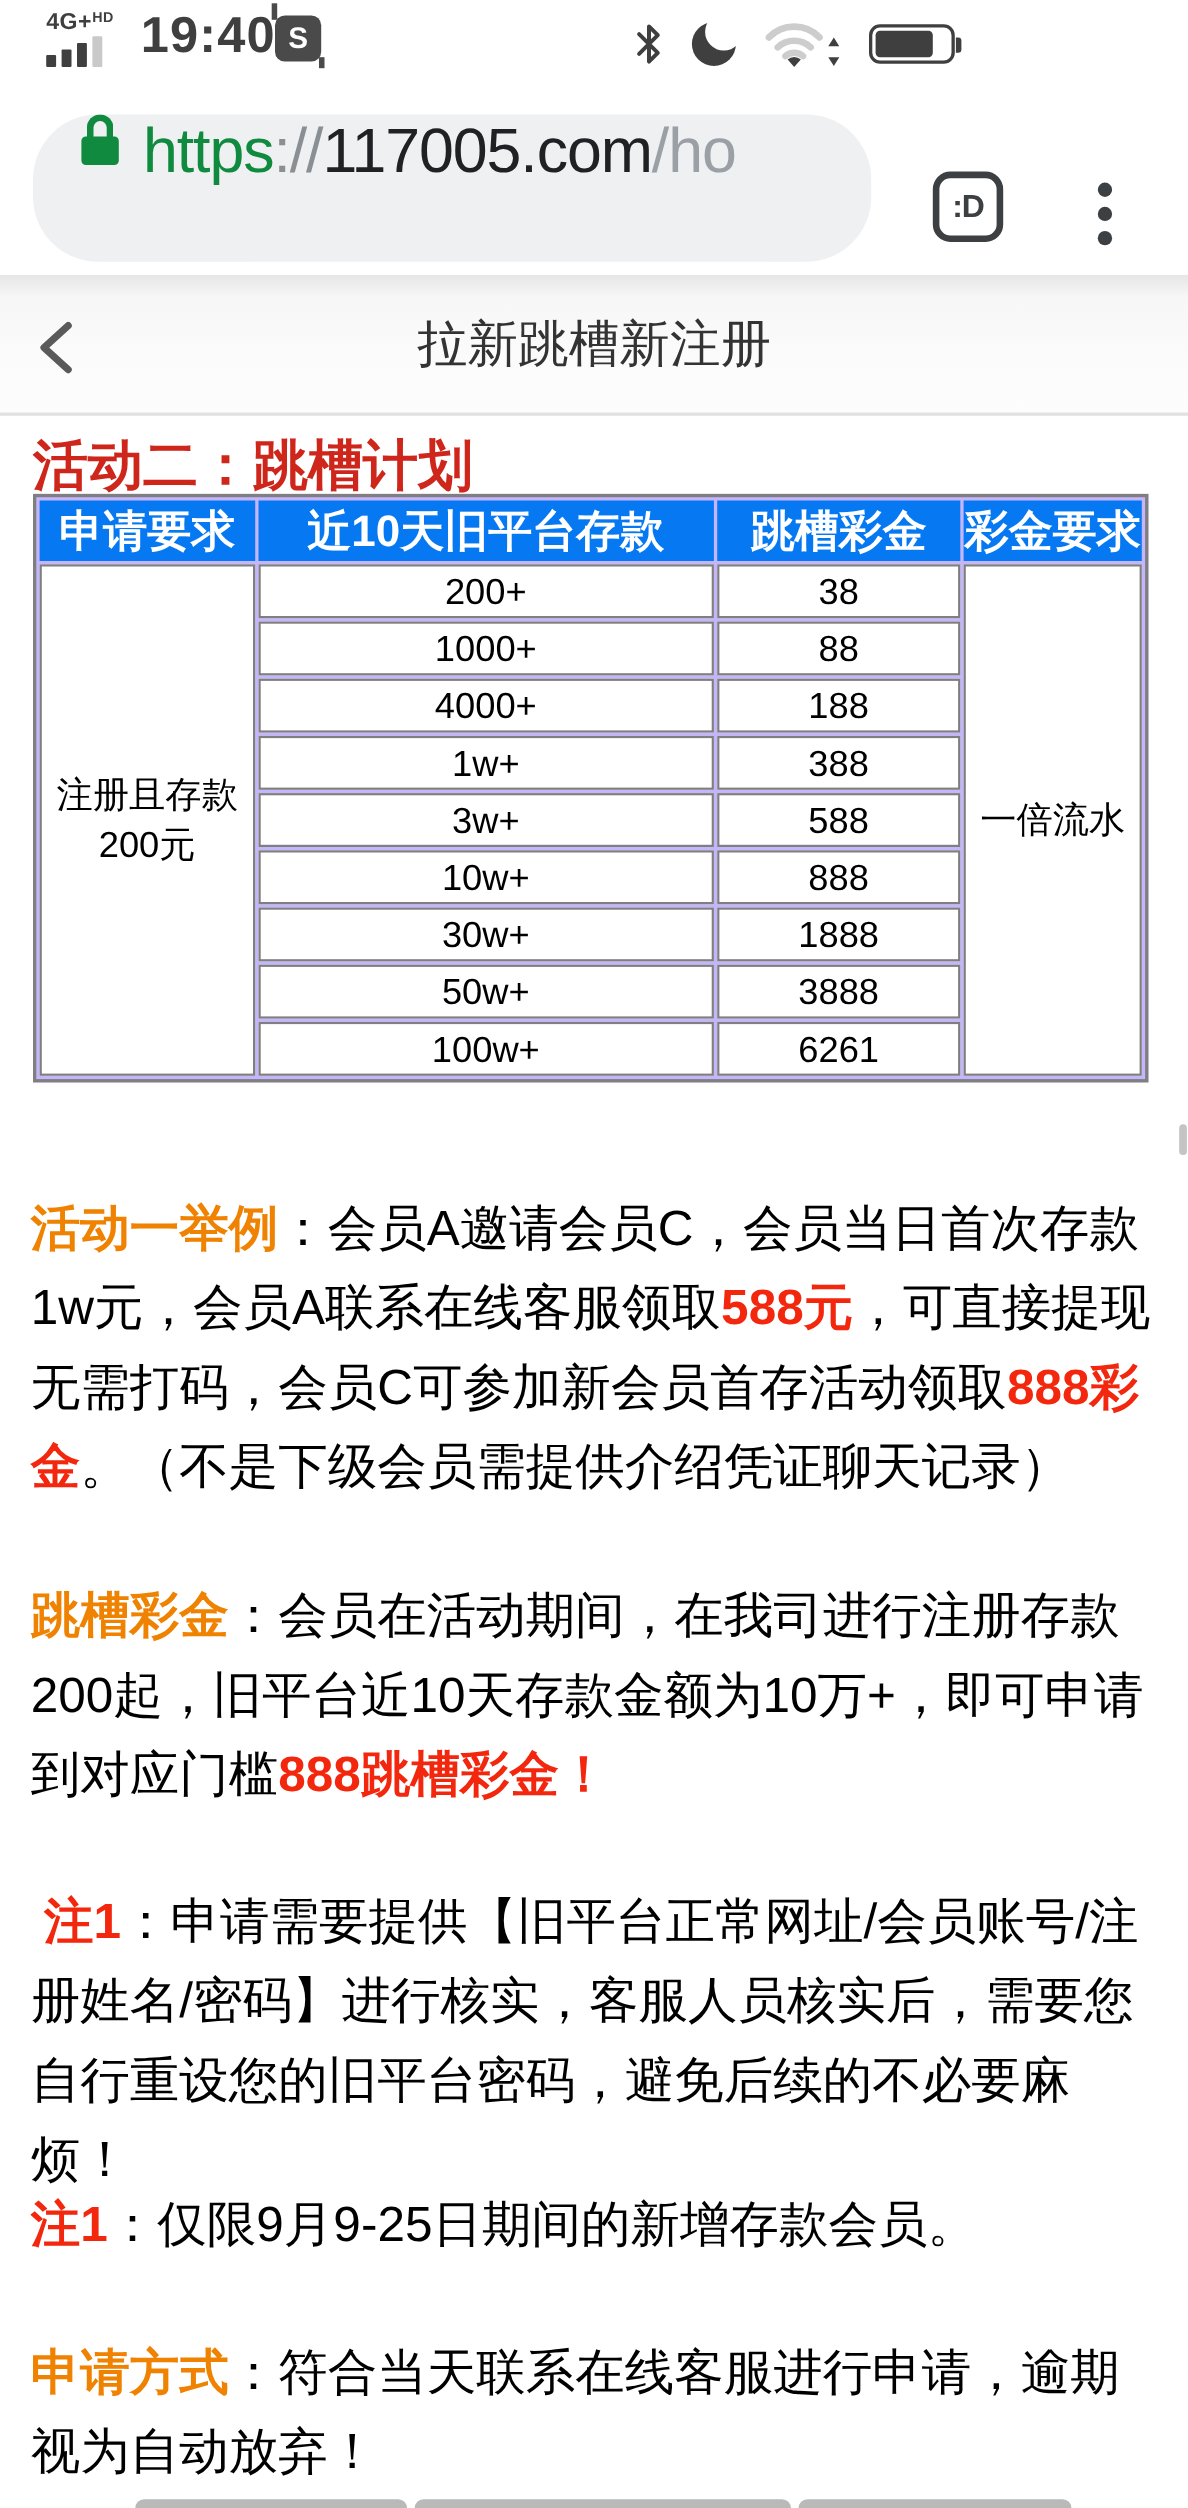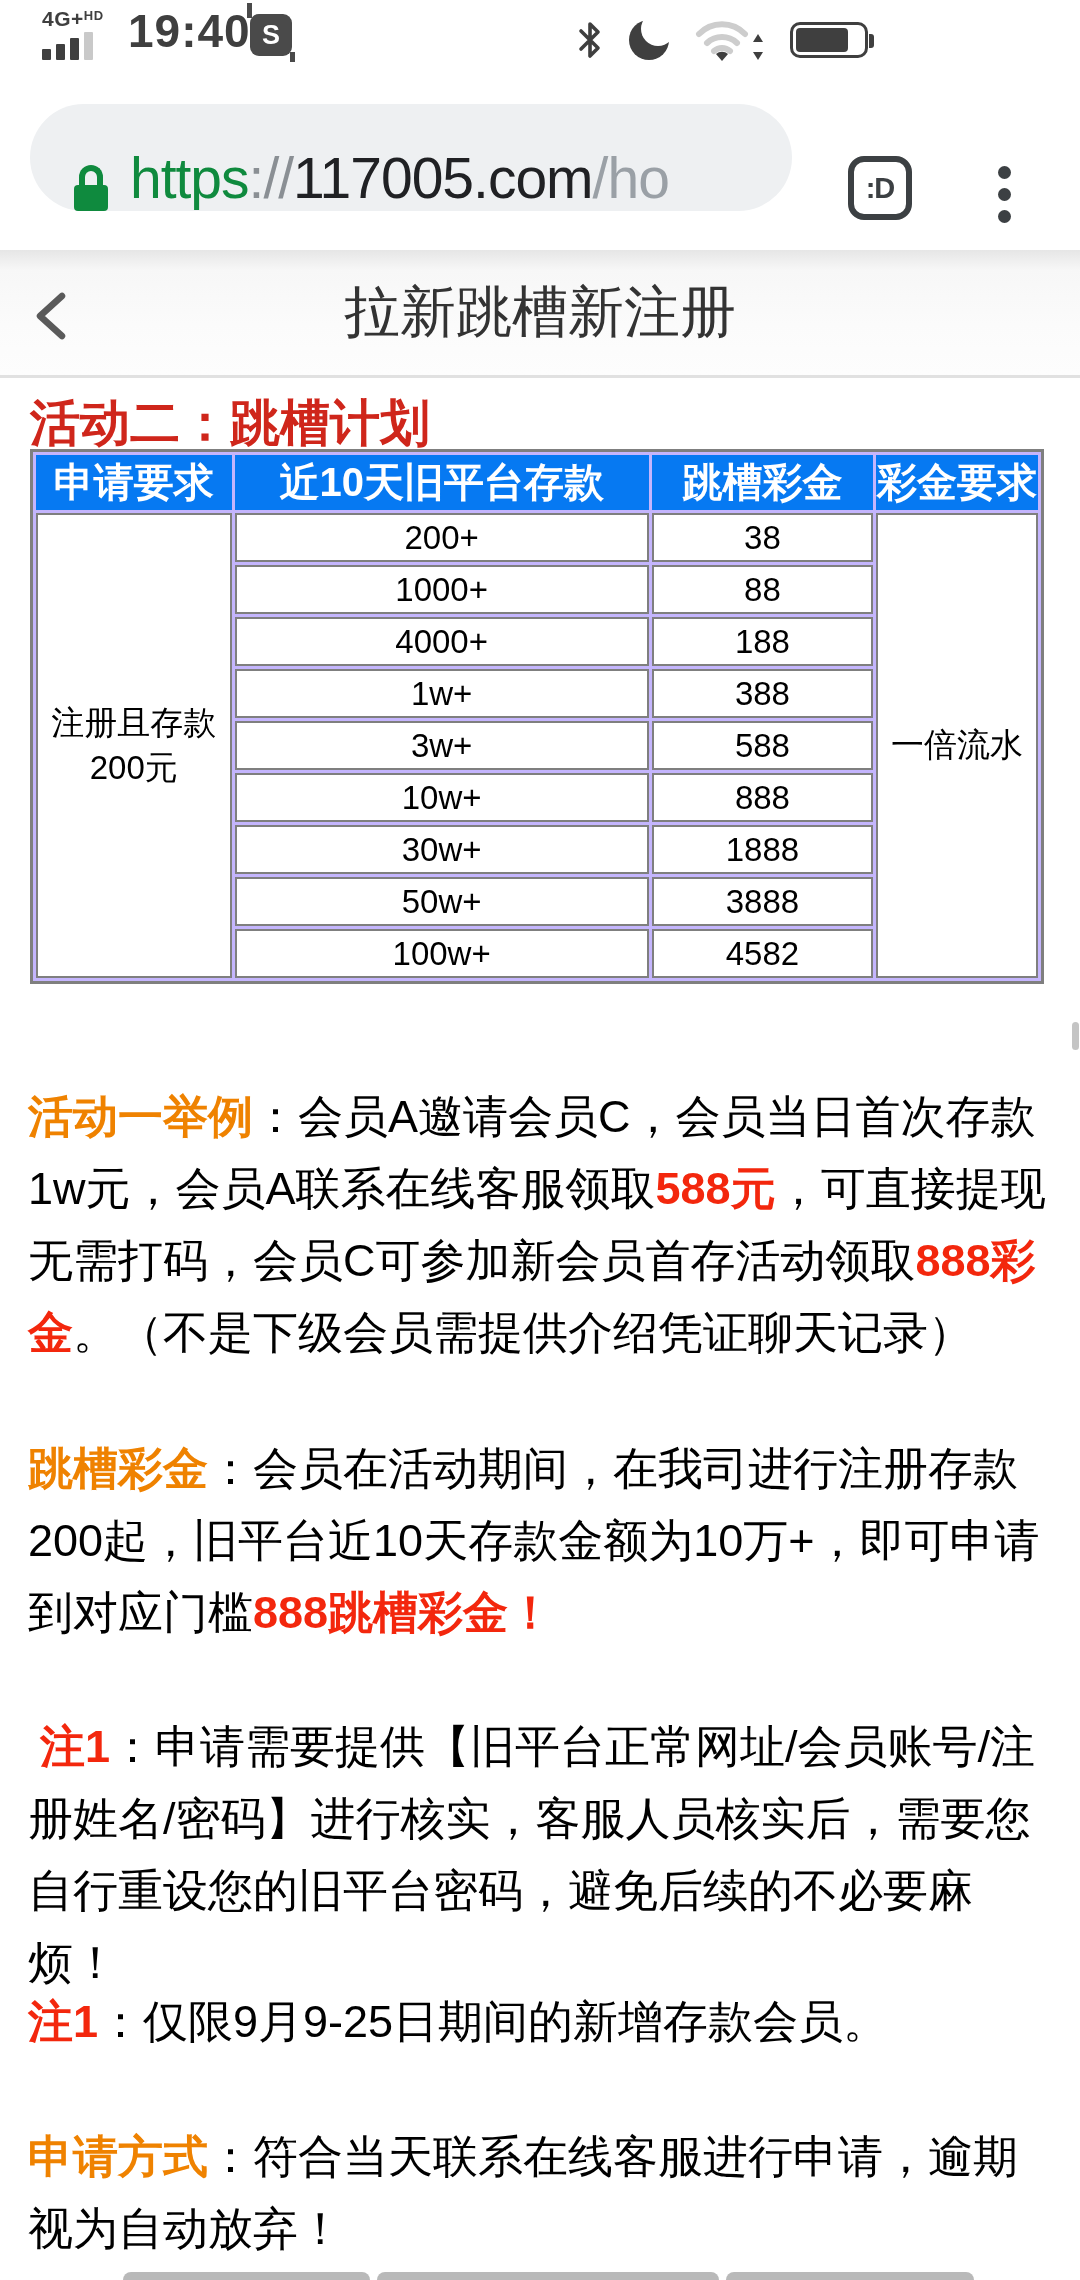--- a/index.html
+++ b/index.html
@@ -26,41 +26,41 @@
   .sticons { position:absolute; right:40px; top:18px; display:flex; align-items:center; gap:26px; height:44px; }
   .moon { position:relative; width:40px; height:40px; }
   .moon::before { content:""; position:absolute; inset:0; background:#3f3f3f; border-radius:50%; }
   .moon::after  { content:""; position:absolute; left:12px; top:-8px; width:34px; height:34px; background:#fff; border-radius:50%; }
   .wifiwrap { display:flex; align-items:flex-end; gap:3px; }
   .battery { position:relative; width:78px; height:36px; border:3px solid #3f3f3f; border-radius:10px; }
   .battery .fill { position:absolute; left:3px; top:3px; bottom:3px; width:52px; background:#3f3f3f; border-radius:4px; }
   .battery .nub { position:absolute; right:-9px; top:9px; width:5px; height:14px; background:#3f3f3f; border-radius:0 3px 3px 0; }
   
   .urlbar { position:absolute; top:62px; left:0; width:1080px; height:188px; background:#fff; }
-  .pill { position:absolute; left:30px; top:42px; width:762px; height:107px; background:#eef0f2; border-radius:59px;
-          display:flex; align-items:flex-end; padding-left:44px; }
+  .pill { position:absolute; left:30px; top:42px; width:762px; height:134px; background:#eef0f2; border-radius:59px;
+          display:flex; align-items:flex-start; padding-left:44px; }
   .lock { width:34px; height:46px; position:relative; margin-right:22px; }
   .lock .shackle { position:absolute; left:5px; top:0; width:24px; height:24px; border:6px solid #0f8a3e; border-bottom:none; border-radius:12px 12px 0 0; }
   .lock .bodyp { position:absolute; left:0; bottom:0; width:34px; height:26px; background:#0f8a3e; border-radius:4px; }
   .urltext { font-size:57px; letter-spacing:-1px; white-space:nowrap; }
   .u-scheme { color:#0f8a3e; }
   .u-sep { color:#8a8f94; }
   .u-host { color:#202124; }
   .u-path { color:#9aa0a6; }
   .tabicon { position:absolute; left:848px; top:94px; width:64px; height:64px; border:6px solid #3c4043; border-radius:16px;
              display:flex; align-items:center; justify-content:center; font-size:29px; font-weight:800; color:#3c4043; letter-spacing:-1px; }
   .kebab { position:absolute; left:998px; top:104px; width:14px; }
   .kebab i { display:block; width:13px; height:13px; background:#3c4043; border-radius:50%; margin-bottom:9px; }
   
   .titlebar { position:absolute; top:250px; left:0; width:1080px; height:128px;
               background:linear-gradient(180deg,#e6e6e6 0,#f7f7f7 16%,#fbfbfb 60%,#fdfdfd 100%);
               border-bottom:3px solid #e1e1e1; }
   .backbtn { position:absolute; left:34px; top:42px; width:34px; height:48px; }
   .pagetitle { position:absolute; left:0; top:0; width:100%; height:128px; line-height:124px; text-align:center;
-               font-size:56px; color:#333; font-weight:500; }
+               font-size:46px; color:#333; font-weight:500; }
   
   .heading { position:absolute; left:30px; top:390px; font-size:50px; font-weight:700; color:#cf261b; }
   .promo-table { position:absolute; left:30px; top:449px; width:1014px; border-collapse:separate; border-spacing:3px;
                  border:3px solid #7f7f7f; table-layout:fixed; background:#c4b5fd; }
   .promo-table th { background:#0679f2; color:#fff; font-size:40px; font-weight:700; height:50px; padding:0; text-align:center; }
   .promo-table td { border:2px solid #7f7f7f; background:#fff; font-size:33px; color:#000; text-align:center; height:49px; padding:0; }
   .para { position:absolute; left:28px; width:1018px; font-size:45px; line-height:72px; color:#000; }
   .lbl-orange { color:#ef8200; font-weight:700; }
   .lbl-red { color:#f3270d; font-weight:700; }
   .red { color:#f3270d; font-weight:700; }
@@ -177,21 +177,21 @@
   <tr>
         <td>30w+</td>
         <td>1888</td>
       </tr>
   <tr>
         <td>50w+</td>
         <td>3888</td>
       </tr>
   <tr>
         <td>100w+</td>
-        <td>4582</td>
+        <td>6261</td>
       </tr>
 </tbody>
   </table>
 
 <p class="para p1"><span class="lbl-orange">活动一举例</span><span>：会员A邀请会员C，会员当日首次存款1w元，会员A联系在线客服领取</span><span class="red">588元</span><span>，可直接提现无需打码，会员C可参加新会员首存活动领取</span><span class="red">888彩金</span><span>。（不是下级会员需提供介绍凭证聊天记录）</span></p>
 
 <p class="para p2"><span class="lbl-orange">跳槽彩金</span><span>：会员在活动期间，在我司进行注册存款200起，旧平台近10天存款金额为10万+，即可申请到对应门槛</span><span class="red">888跳槽彩金！</span></p>
 
 <p class="para n1"><span class="lbl-red">注1</span><span>：申请需要提供【旧平台正常网址/会员账号/注册姓名/密码】进行核实，客服人员核实后，需要您自行重设您的旧平台密码，避免后续的不必要麻烦！</span></p>
 

